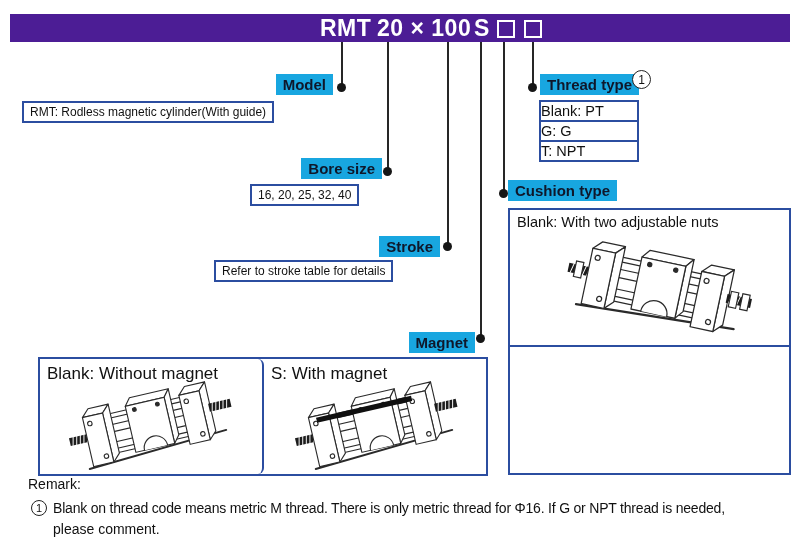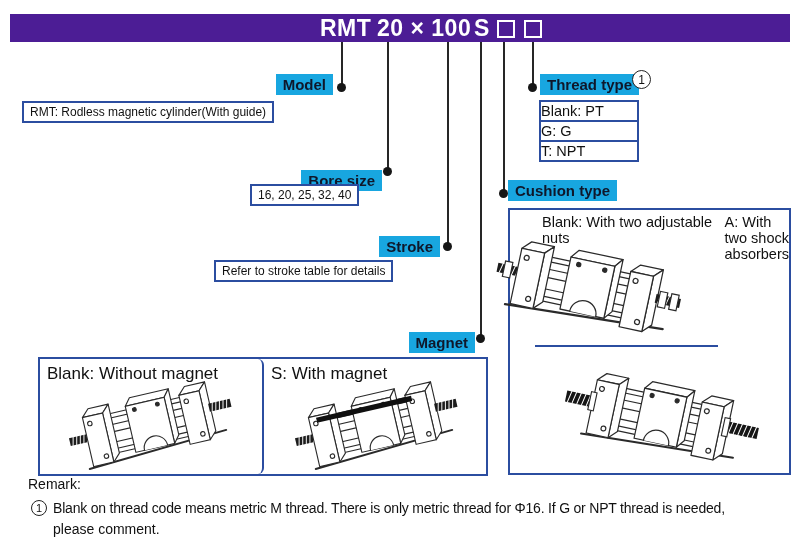--- a/index.html
+++ b/index.html
@@ -20,21 +20,21 @@
   .descbox{position:absolute;background:#fff;border:2px solid #2b4da0;font-size:12px;padding:2px 6px;white-space:nowrap;}
   
   .thread-table{position:absolute;left:539px;top:100px;width:100px;}
   .thread-row{border:2px solid #2b4da0;background:#fff;font-size:14.5px;padding:1px 0;white-space:nowrap;}
   .thread-row + .thread-row{margin-top:-2px;}
   
   .magnet-box{position:absolute;left:38px;top:357px;width:450px;height:119px;border:2px solid #2b4da0;display:flex;box-sizing:border-box;background:#fff;}
   .magnet-cell{position:relative;box-sizing:border-box;padding:5px 0 0 7px;font-size:17px;border-radius:6px;}
   .magnet-cell.first{width:224px;border-right:2px solid #2b4da0;}
   .magnet-cell.second{flex:1;}
-  .cushion-box{position:absolute;left:508px;top:208px;width:283px;height:267px;border:2px solid #2b4da0;display:flex;box-sizing:border-box;background:#fff;padding-left:25px;}
+  .cushion-box{position:absolute;left:508px;top:208px;width:283px;height:267px;border:2px solid #2b4da0;display:flex;flex-direction:column;box-sizing:border-box;background:#fff;}
   .cushion-cell{position:relative;box-sizing:border-box;padding:4px 0 0 7px;font-size:14.5px;}
   .cushion-cell.first{height:137px;border-bottom:2px solid #2b4da0;}
   .cushion-cell.second{flex:1;}
   .cyl-svg{position:absolute;overflow:visible;}
   
   .circ{display:inline-flex;align-items:center;justify-content:center;border:1.4px solid #222;border-radius:50%;
         width:16px;height:16px;font-size:11px;line-height:1;background:#fff;box-sizing:border-box;}
   .circ.big{position:absolute;left:632px;top:70px;width:19px;height:19px;font-size:12px;}
   
   .remark-title{position:absolute;left:28px;top:476px;font-size:14px;}
@@ -107,21 +107,21 @@
   <div class="vline" style="left:480px;top:42px;height:293px"></div>
   <div class="dot" style="left:476px;top:334px"></div>
   <div class="vline" style="left:503px;top:42px;height:148px"></div>
   <div class="dot" style="left:499px;top:189px"></div>
   <div class="vline" style="left:532px;top:42px;height:42px"></div>
   <div class="dot" style="left:528px;top:83px"></div>
 
   <div class="tag" style="right:467px;top:74px">Model</div>
   <div class="descbox" style="left:22px;top:101px">RMT: Rodless magnetic cylinder(With guide)</div>
 
-  <div class="tag" style="right:418px;top:170px">Bore size</div>
+  <div class="tag" style="right:418px;top:158px">Bore size</div>
   <div class="descbox" style="left:250px;top:184px">16, 20, 25, 32, 40</div>
 
   <div class="tag" style="right:360px;top:236px">Stroke</div>
   <div class="descbox" style="left:214px;top:260px">Refer to stroke table for details</div>
 
   <div class="tag" style="left:540px;top:74px">Thread type</div>
   <span class="circ big">1</span>
   <div class="thread-table">
     <div class="thread-row">Blank: PT</div>
     <div class="thread-row">G: G</div>
@@ -129,29 +129,20 @@
   </div>
 
   <div class="tag" style="left:508px;top:180px">Cushion type</div>
   <div class="cushion-box">
     <div class="cushion-cell first">
       <span>Blank: With two adjustable nuts</span>
       <svg class="cyl-svg" style="right:16px;bottom:2px" width="225" height="108" viewBox="-12 -6 256 130">
         <g transform="rotate(12 116 60)">
             <use href="#cyl-base"></use>
             <use href="#cyl-nuts"></use>
-          </g>
-      </svg>
-    </div>
-    <div class="cushion-cell second">
-      <span>A: With two shock absorbers</span>
-      <svg class="cyl-svg" style="right:14px;bottom:2px" width="225" height="104" viewBox="-12 -6 256 130">
-        <g transform="rotate(12 116 60)">
-            <use href="#cyl-base"></use>
-            <use href="#cyl-absorbers"></use>
           </g>
       </svg>
     </div>
   </div>
 
   <div class="tag" style="right:325px;top:332px">Magnet</div>
   <div class="magnet-box">
     <div class="magnet-cell first">
       <span>Blank: Without magnet</span>
       <svg class="cyl-svg" style="left:10px;bottom:1px" width="205" height="96" viewBox="-12 -6 256 130">

